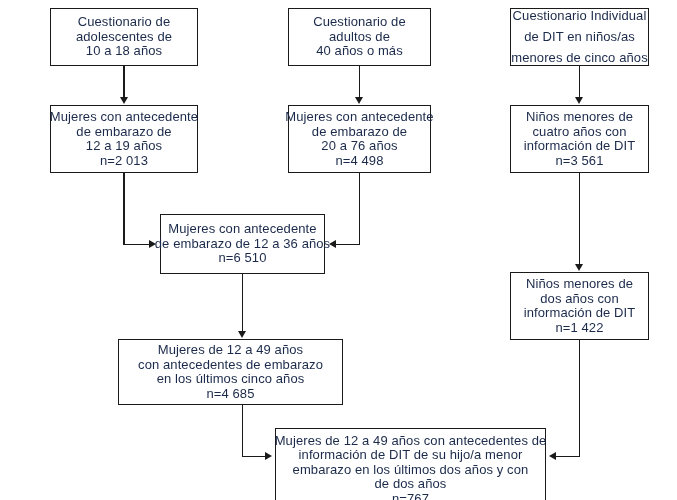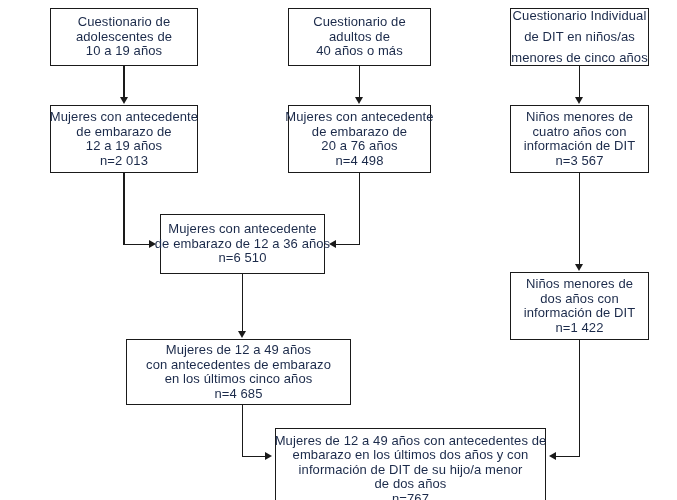--- a/index.html
+++ b/index.html
@@ -62,21 +62,21 @@
   }
 </style>
 </head>
 <body>
 
 <div id="canvas">
 
   <div class="node" style="left:50px; top:8px; width:148px; height:58px;">
     <span class="ln">Cuestionario de</span>
     <span class="ln">adolescentes de</span>
-    <span class="ln">10 a 19 años</span>
+    <span class="ln">10 a 18 años</span>
   </div>
 
   <div class="node" style="left:288px; top:8px; width:143px; height:58px;">
     <span class="ln">Cuestionario de</span>
     <span class="ln">adultos de</span>
     <span class="ln">40 años o más</span>
   </div>
 
   <div class="node" style="left:510px; top:8px; width:139px; height:58px;justify-content:space-between;">
     <span class="ln">Cuestionario Individual</span>
@@ -95,47 +95,47 @@
     <span class="ln">Mujeres con antecedente</span>
     <span class="ln">de embarazo de</span>
     <span class="ln">20 a 76 años</span>
     <span class="ln">n=4 498</span>
   </div>
 
   <div class="node" style="left:510px; top:105px; width:139px; height:68px;">
     <span class="ln">Niños menores de</span>
     <span class="ln">cuatro años con</span>
     <span class="ln">información de DIT</span>
-    <span class="ln">n=3 567</span>
+    <span class="ln">n=3 561</span>
   </div>
 
   <div class="node" style="left:160px; top:214px; width:165px; height:60px;">
     <span class="ln">Mujeres con antecedente</span>
     <span class="ln">de embarazo de 12 a 36 años</span>
     <span class="ln">n=6 510</span>
   </div>
 
-  <div class="node" style="left:126px; top:339px; width:225px; height:66px;">
+  <div class="node" style="left:118px; top:339px; width:225px; height:66px;">
     <span class="ln">Mujeres de 12 a 49 años</span>
     <span class="ln">con antecedentes de embarazo</span>
     <span class="ln">en los últimos cinco años</span>
     <span class="ln">n=4 685</span>
   </div>
 
   <div class="node" style="left:510px; top:272px; width:139px; height:68px;">
     <span class="ln">Niños menores de</span>
     <span class="ln">dos años con</span>
     <span class="ln">información de DIT</span>
     <span class="ln">n=1 422</span>
   </div>
 
   <div class="node" style="left:275px; top:428px; width:271px; height:84px;">
     <span class="ln">Mujeres de 12 a 49 años con antecedentes de</span>
+    <span class="ln">información de DIT de su hijo/a menor</span>
     <span class="ln">embarazo en los últimos dos años y con</span>
-    <span class="ln">información de DIT de su hijo/a menor</span>
     <span class="ln">de dos años</span>
     <span class="ln">n=767</span>
   </div>
 
   <div class="vline" style="left:123.2px; top:66px; height:32px;"></div>
   <div class="arrow arrow-down" style="left:119.5px; top:97px;"></div>
 
   <div class="vline" style="left:358.7px; top:66px; height:32px;"></div>
   <div class="arrow arrow-down" style="left:355px; top:97px;"></div>
 

